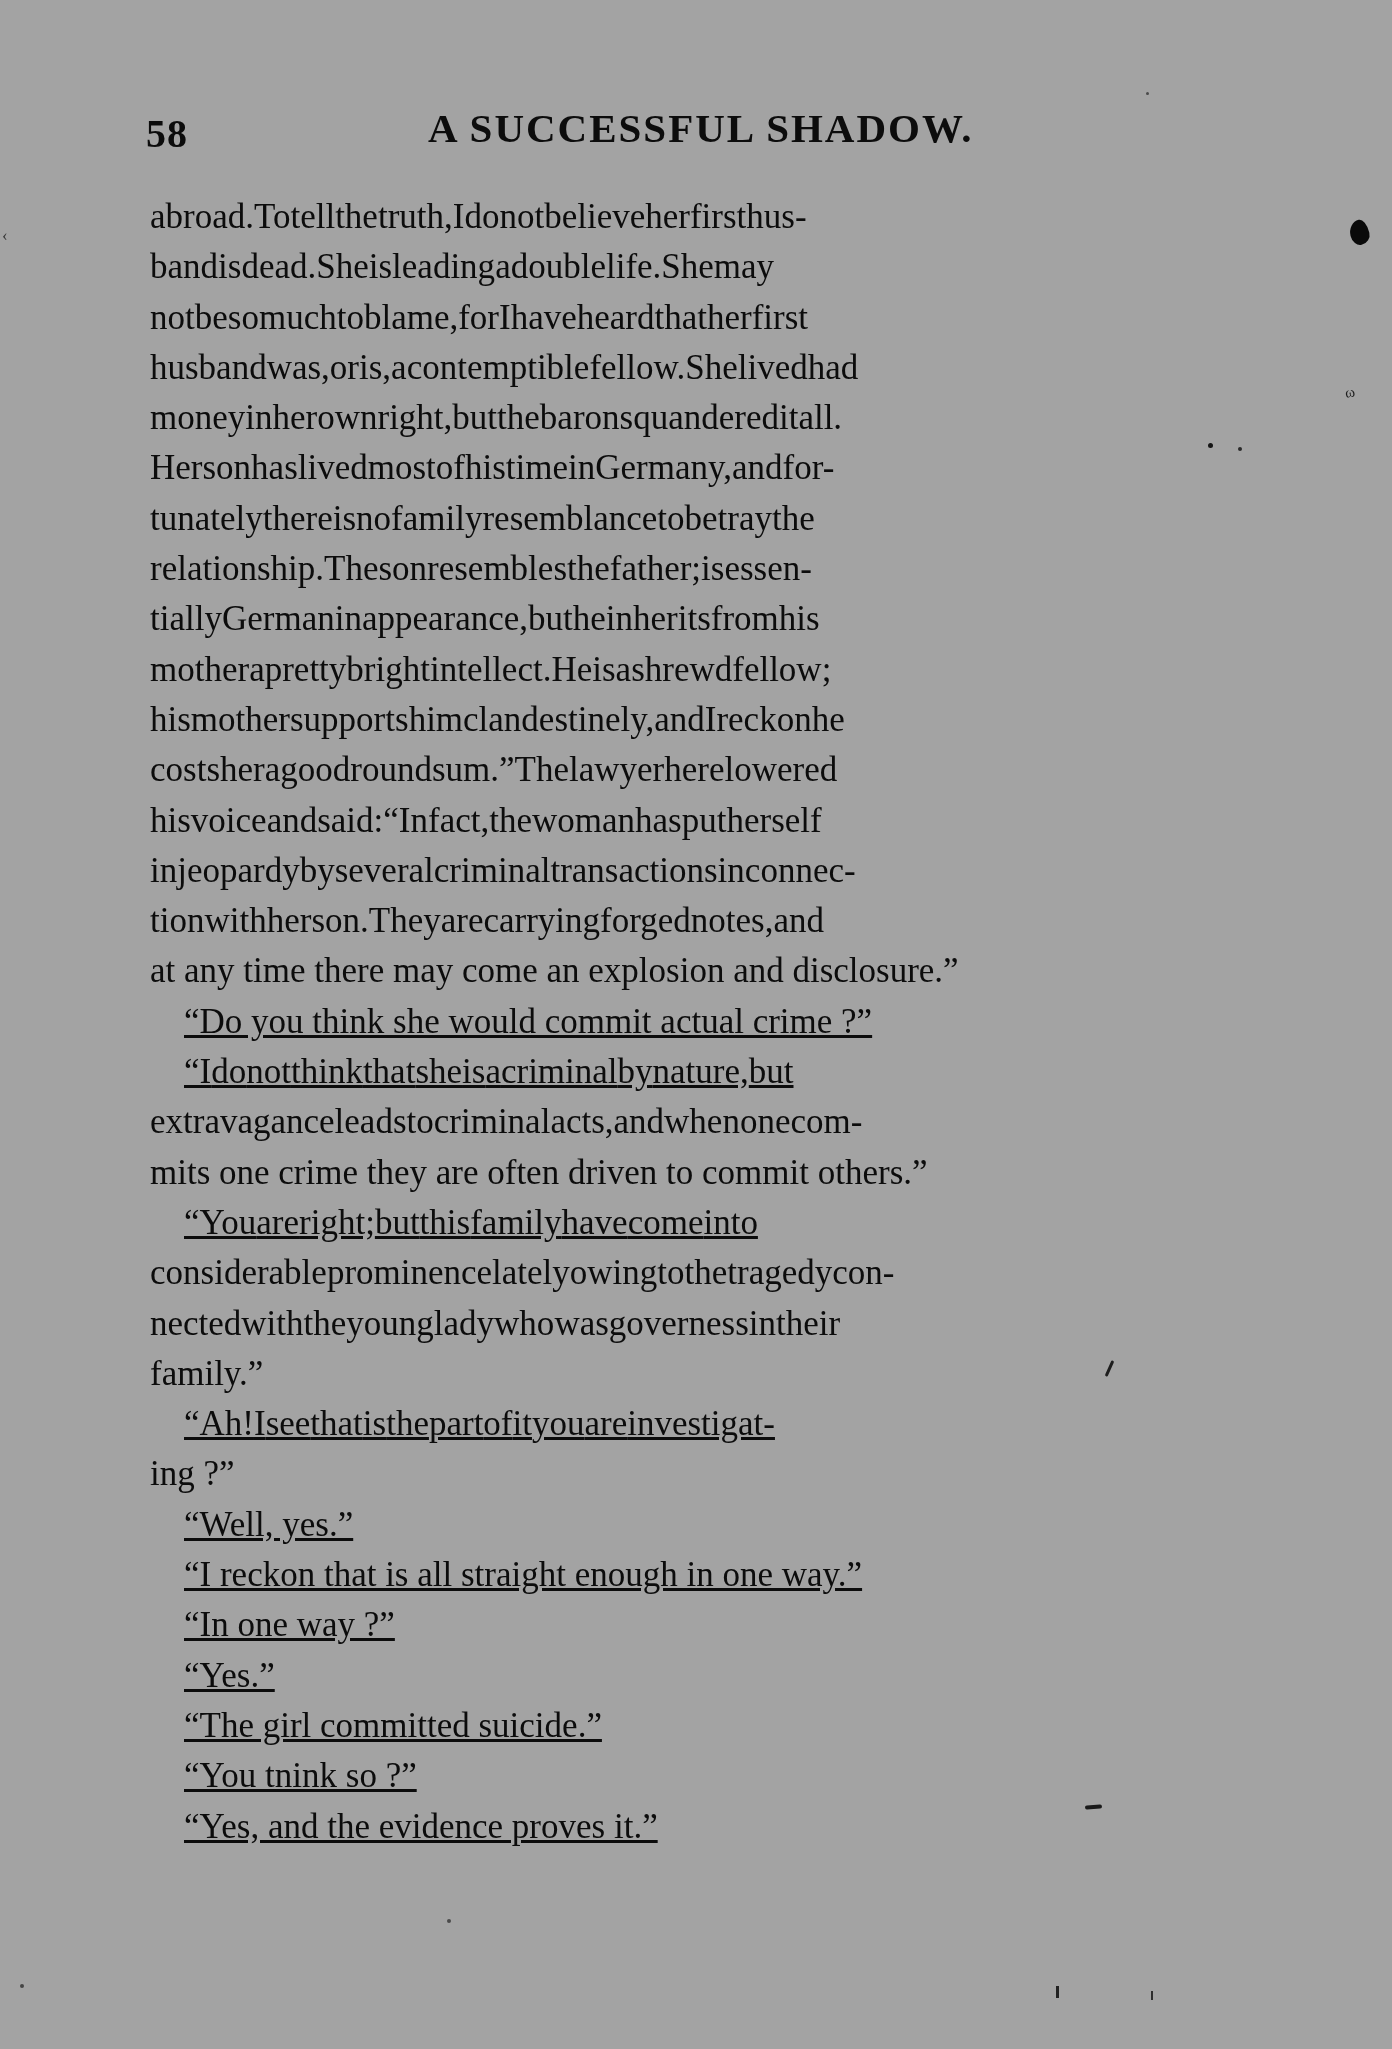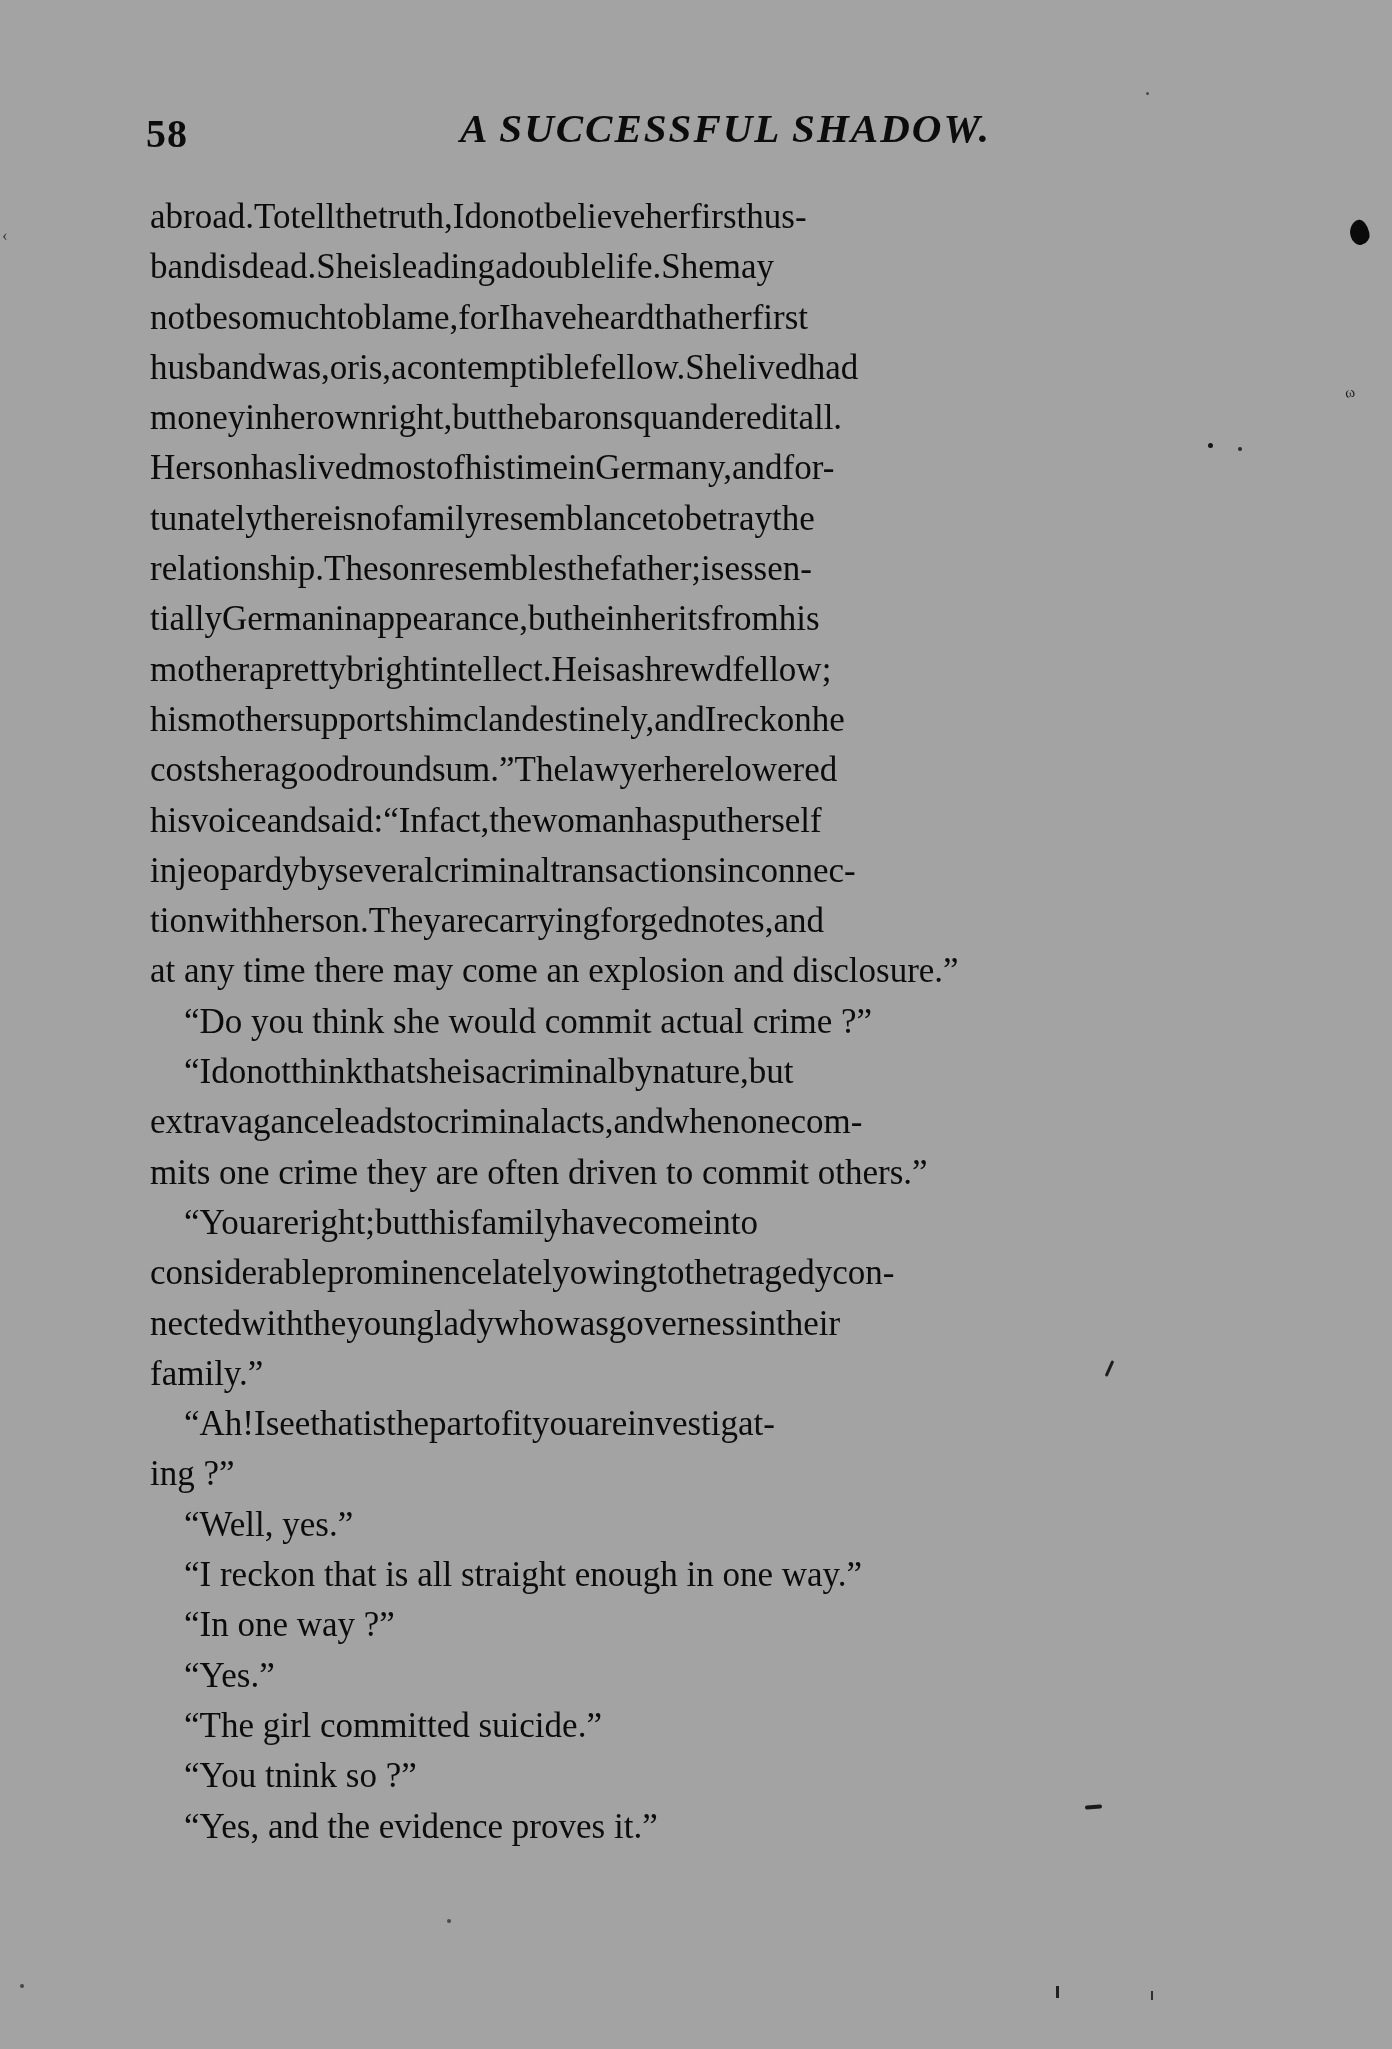--- a/index.html
+++ b/index.html
@@ -23,24 +23,23 @@
   .pgnum {
     position: absolute;
     left: 146px;
     top: 110px;
     font-size: 40px;
     font-weight: bold;
     letter-spacing: 1px;
   }
   .running-title {
     position: absolute;
-    left: 460px;
+    left: 428px;
     top: 104px;
     font-size: 41px;
-    font-style: italic;
     font-weight: bold;
     letter-spacing: 2px;
     white-space: nowrap;
     text-align: center;
   }
   .body-text {
     position: absolute;
     left: 150px;
     top: 192px;
     width: 1038px;
@@ -49,21 +48,21 @@
     height: 50.3px;
     line-height: 50.3px;
     font-size: 35px;
     white-space: pre;
   }
   .line.just {
     display: flex;
     justify-content: flex-start;
     white-space: normal;
   }
-  .line.ind { padding-left: 34px; }
+  .line.ind { padding-left: 34px; text-decoration: underline; }
   .line.just.ind { padding-left: 34px; }
   .line span { display: inline-block; }
 
   
   .artifact { position: absolute; pointer-events: none; }
   .ink-blob {
     left: 1350px; top: 220px;
     width: 19px; height: 25px;
     background: #0a0a0a;
     border-radius: 62% 38% 55% 45% / 55% 60% 40% 45%;

